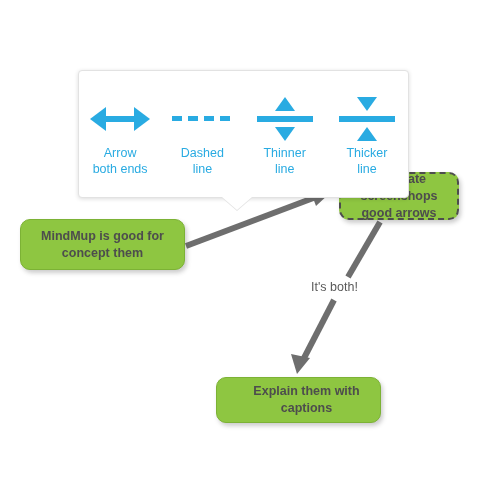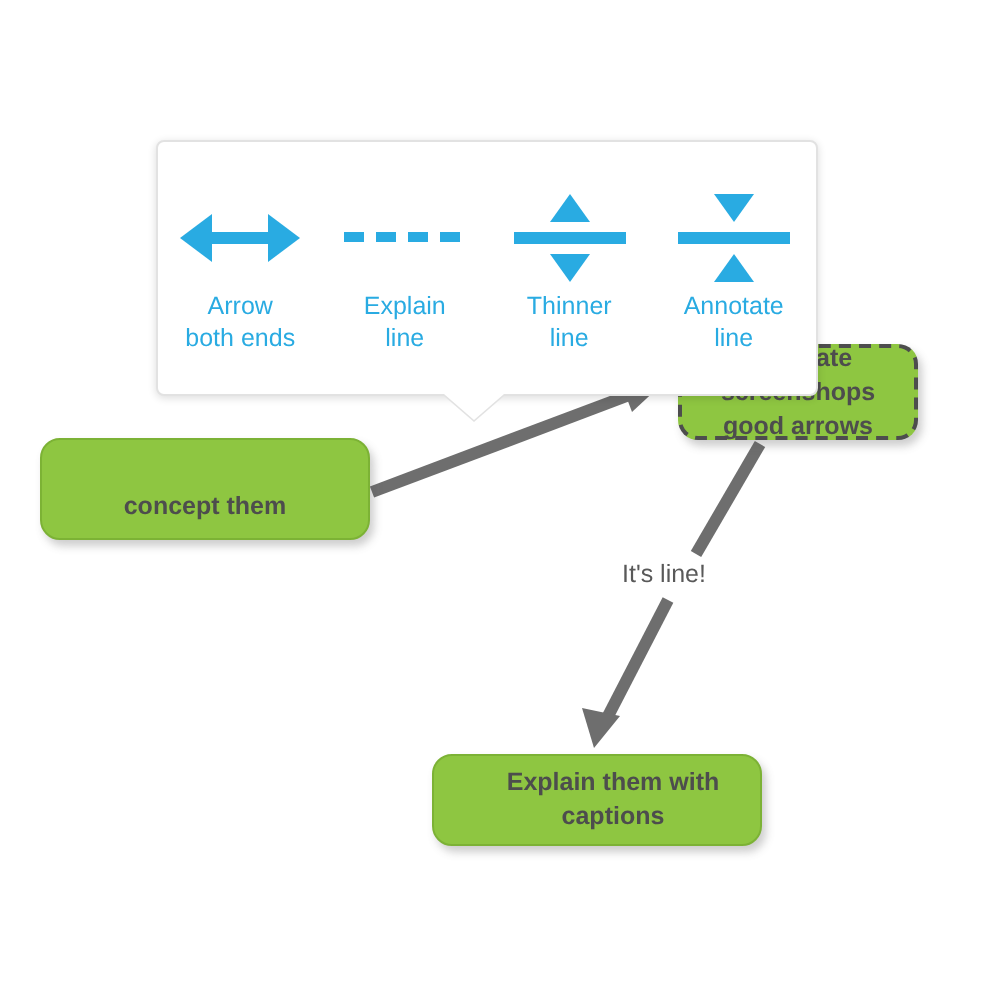--- a/index.html
+++ b/index.html
@@ -123,25 +123,25 @@
       <polygon points="330,193 310,190 316,206" fill="#6E6E6E"></polygon>
     </g>
 
     <g>
       <line x1="380" y1="222" x2="348" y2="277" stroke="#6E6E6E" stroke-width="6" stroke-linecap="butt"></line>
       <line x1="334" y1="300" x2="303" y2="360" stroke="#6E6E6E" stroke-width="6" stroke-linecap="butt"></line>
       <polygon points="297,374 310,358 291,354" fill="#6E6E6E"></polygon>
     </g>
   </svg>
 
-  <div class="edge-label" id="label-its-easy">It's line!</div>
+  <div class="edge-label" id="label-its-easy">It's both!</div>
 
   <div class="node" id="node-concept-maps">
     <span>
-      <br>
+      <span>MindMup is good for</span><br>
       <span>concept them</span>
     </span>
   </div>
 
   <div class="node selected" id="node-annotate">
     <span>
       <span>Annotate screenshops</span><br>
       <span>good arrows</span>
     </span>
   </div>
@@ -169,21 +169,21 @@
 
     <div class="tool-item">
       <div class="tool-glyph">
         <svg width="64" height="34" viewBox="0 0 64 34" xmlns="http://www.w3.org/2000/svg">
           <rect x="2" y="14" width="10" height="5" fill="#29ABE2"></rect>
           <rect x="18" y="14" width="10" height="5" fill="#29ABE2"></rect>
           <rect x="34" y="14" width="10" height="5" fill="#29ABE2"></rect>
           <rect x="50" y="14" width="10" height="5" fill="#29ABE2"></rect>
         </svg>
       </div>
-      <div class="tool-label">Explain
+      <div class="tool-label">Dashed
 line</div>
     </div>
 
     <div class="tool-item">
       <div class="tool-glyph">
         <svg width="64" height="48" viewBox="0 0 64 48" xmlns="http://www.w3.org/2000/svg">
           <polygon points="32,2 42,16 22,16" fill="#29ABE2"></polygon>
           <rect x="4" y="21" width="56" height="6" fill="#29ABE2"></rect>
           <polygon points="32,46 42,32 22,32" fill="#29ABE2"></polygon>
         </svg>
@@ -193,20 +193,20 @@
     </div>
 
     <div class="tool-item">
       <div class="tool-glyph">
         <svg width="64" height="48" viewBox="0 0 64 48" xmlns="http://www.w3.org/2000/svg">
           <polygon points="22,2 42,2 32,16" fill="#29ABE2"></polygon>
           <rect x="4" y="21" width="56" height="6" fill="#29ABE2"></rect>
           <polygon points="22,46 42,46 32,32" fill="#29ABE2"></polygon>
         </svg>
       </div>
-      <div class="tool-label">Annotate
+      <div class="tool-label">Thicker
 line</div>
     </div>
   </div>
 
   <div id="toolbar-pointer"></div>
 
 </div>
 
 </body></html>

